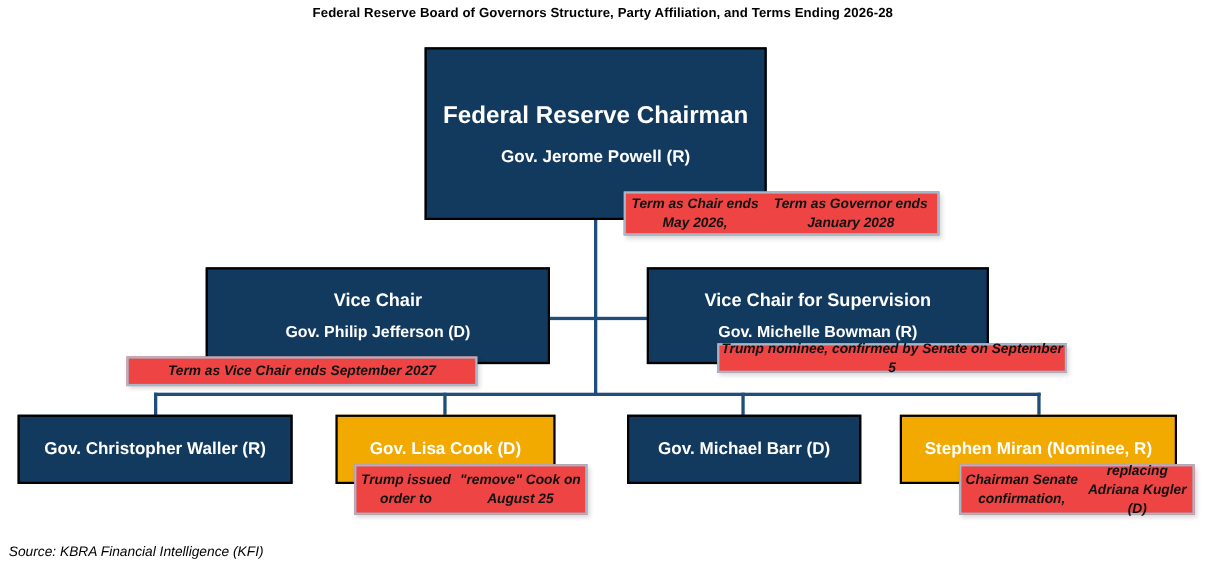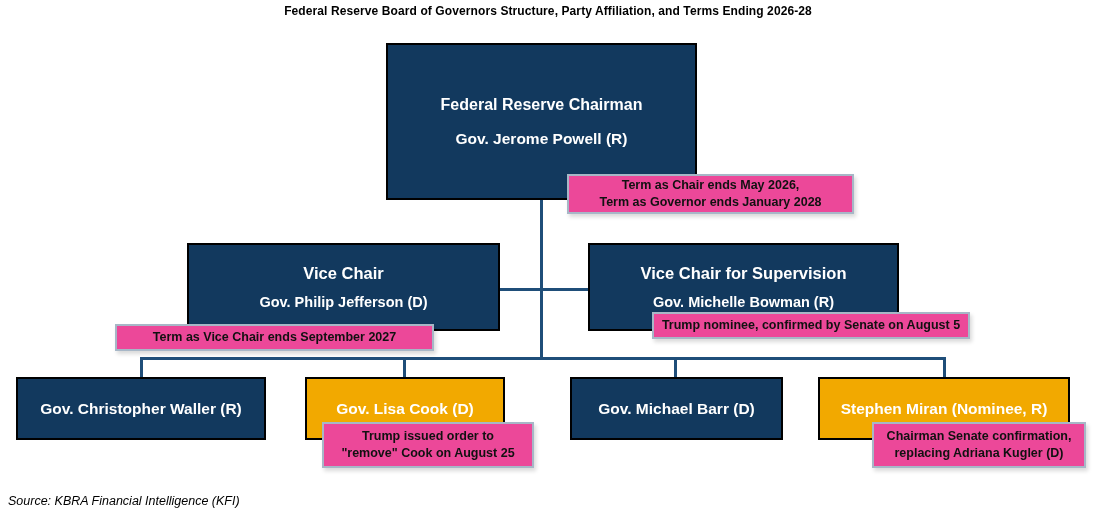--- a/index.html
+++ b/index.html
@@ -15,41 +15,41 @@
   
   .org-box{position:absolute;border:2px solid #000;box-sizing:border-box;
            display:flex;flex-direction:column;align-items:center;justify-content:center;
            text-align:center;z-index:2;}
   .org-box.navy{background:var(--navy);}
   .org-box.gold{background:var(--gold);}
   .org-role{color:#fff;font-weight:700;}
   .org-name{color:#fff;font-weight:700;}
 
   .box-chairman{left:386px;top:43px;width:311px;height:157px;gap:16px;}
-  .box-chairman .org-role{font-size:16px;}
+  .box-chairman .org-role{font-size:22px;}
   .box-chairman .org-name{font-size:15.5px;}
 
   .box-vc{left:187px;top:243px;width:313px;height:88px;gap:11px;}
   .box-vcs{left:588px;top:243px;width:311px;height:88px;gap:11px;}
   .box-vc .org-role,.box-vcs .org-role{font-size:16.5px;}
   .box-vc .org-name,.box-vcs .org-name{font-size:14.5px;}
 
   .box-gov{top:377px;height:63px;}
   .box-gov .org-name{font-size:15.5px;}
   .box-waller{left:16px;width:250px;}
   .box-cook{left:305px;width:200px;}
   .box-barr{left:570px;width:213px;}
   .box-miran{left:818px;width:252px;}
 
   
-  .callout{position:absolute;background:#ec4899;border:2px solid var(--callout-border);
-           box-sizing:border-box;display:flex;flex-direction:column;align-items:center;
+  .callout{position:absolute;background:#ef4444;border:2px solid var(--callout-border);
+           box-sizing:border-box;display:flex;flex-direction:row;align-items:center;
            justify-content:center;text-align:center;color:#111;font-weight:700;
            font-size:12.5px;line-height:17px;z-index:3;
-           box-shadow:2px 3px 4px rgba(0,0,0,0.15);}
+           box-shadow:2px 3px 4px rgba(0,0,0,0.15);font-style:italic;}
   .co-chairman{left:567px;top:174px;width:287px;height:40px;}
   .co-vc{left:115px;top:324px;width:319px;height:27px;}
   .co-vcs{left:652px;top:312px;width:318px;height:27px;}
   .co-cook{left:322px;top:422px;width:212px;height:46px;}
   .co-miran{left:872px;top:422px;width:214px;height:46px;}
 
   .source{position:absolute;left:8px;top:494px;font-style:italic;
           font-size:12.5px;color:#000;}
 </style>
 </head>
@@ -82,21 +82,21 @@
   </div>
   <div class="callout co-vc">
     <div>Term as Vice Chair ends September 2027</div>
   </div>
 
   <div class="org-box navy box-vcs">
     <div class="org-role">Vice Chair for Supervision</div>
     <div class="org-name">Gov. Michelle Bowman (R)</div>
   </div>
   <div class="callout co-vcs">
-    <div>Trump nominee, confirmed by Senate on August 5</div>
+    <div>Trump nominee, confirmed by Senate on September 5</div>
   </div>
 
   <div class="org-box navy box-gov box-waller">
     <div class="org-name">Gov. Christopher Waller (R)</div>
   </div>
 
   <div class="org-box gold box-gov box-cook">
     <div class="org-name">Gov. Lisa Cook (D)</div>
   </div>
   <div class="callout co-cook">

